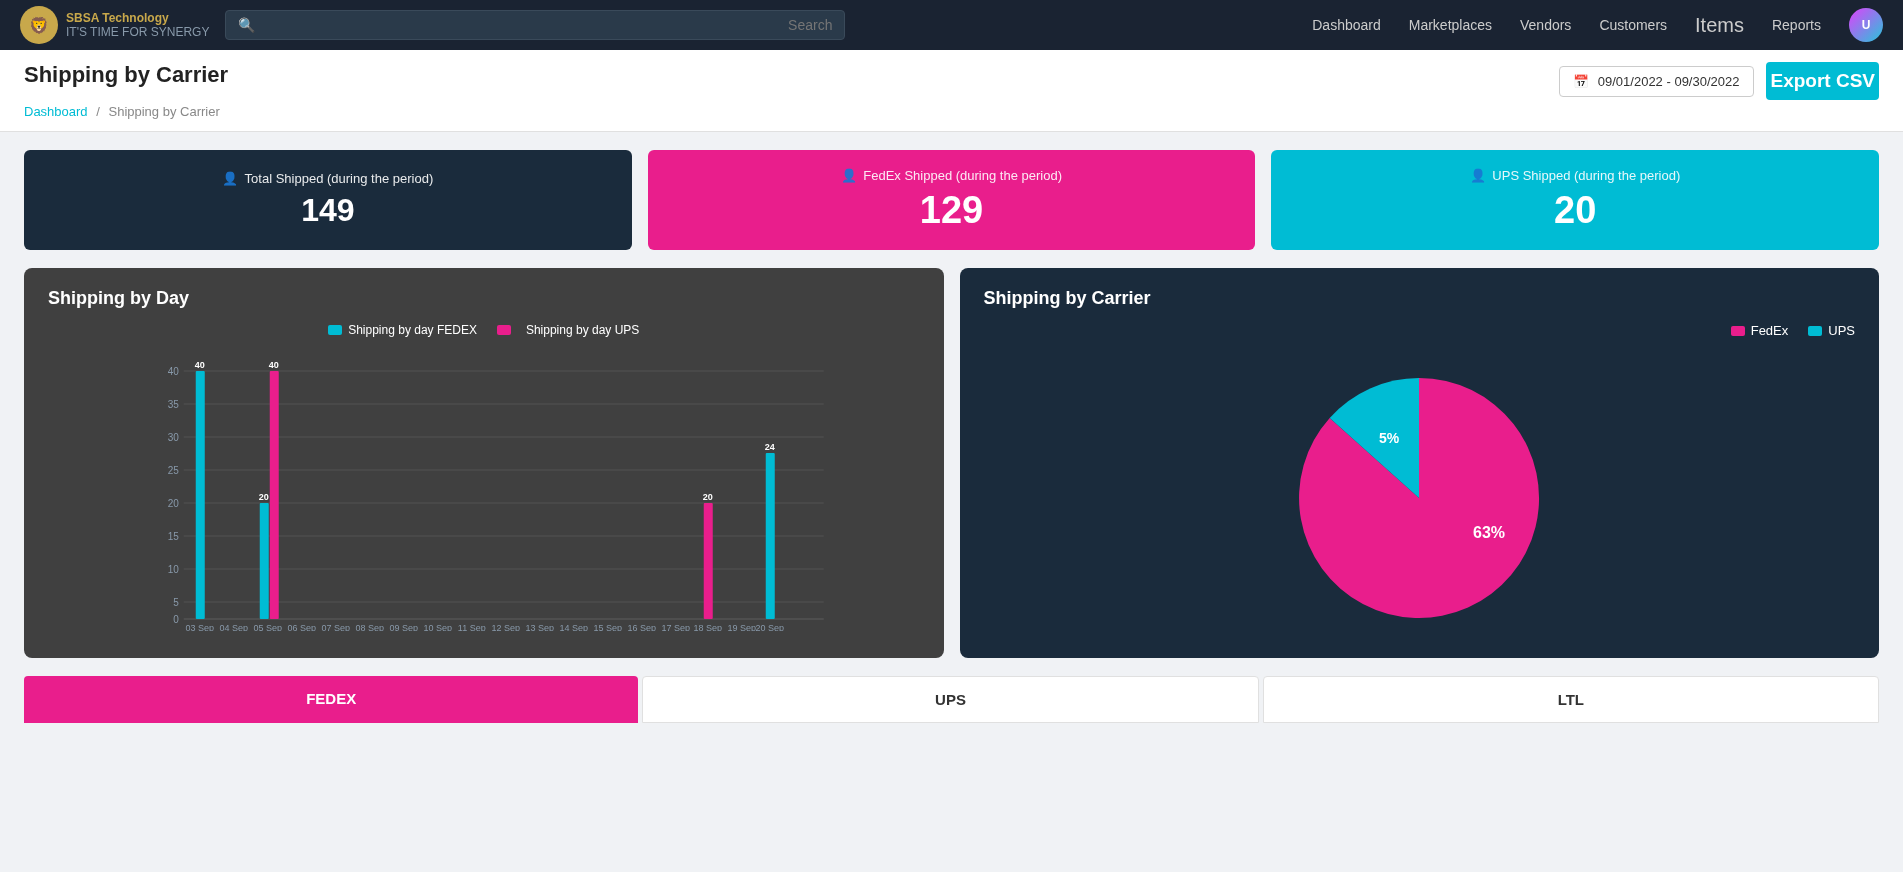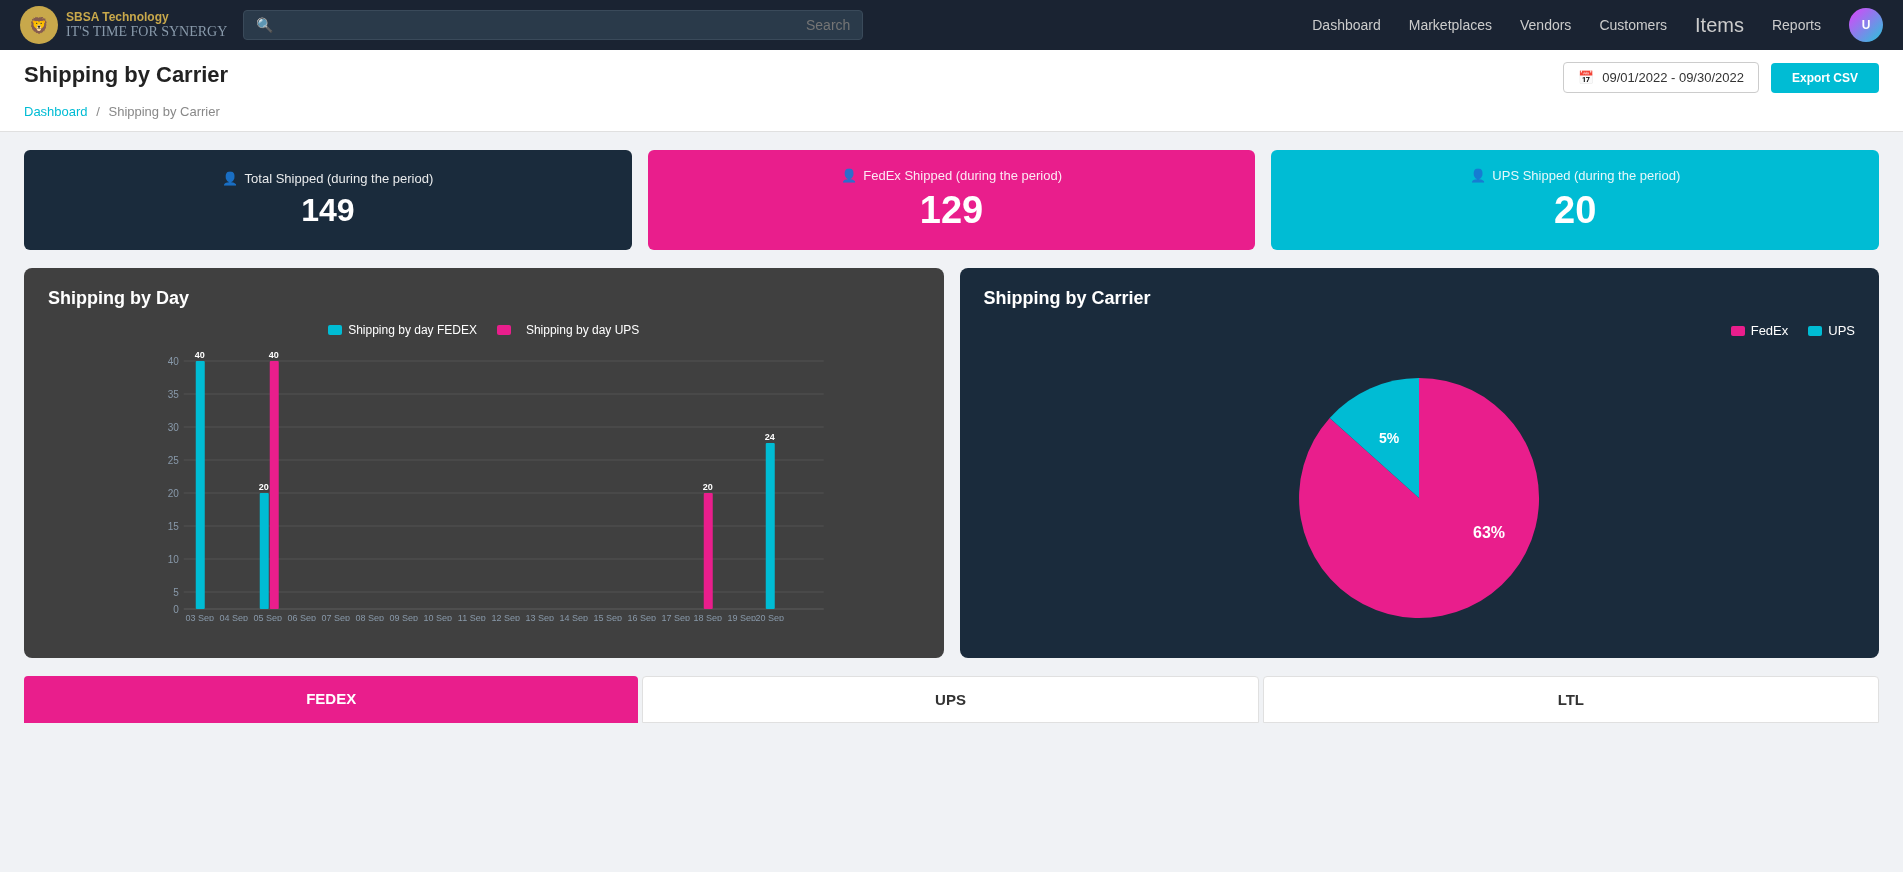--- a/index.html
+++ b/index.html
@@ -6,21 +6,21 @@
     body { font-family: Arial, sans-serif; background: #f0f2f5; min-width: 1903px; }
   </style>
 </head>
 <body>
 
 <nav style="background:#1a2332;display:flex;align-items:center;padding:0 20px;height:50px;gap:16px;">
   <div style="display:flex;align-items:center;gap:8px;min-width:180px;">
     <div style="width:38px;height:38px;background:#c8a84b;border-radius:50%;display:flex;align-items:center;justify-content:center;font-size:16px;color:#1a2332;font-weight:bold;">🦁</div>
     <div>
       <div style="color:#c8a84b;font-size:12px;font-weight:bold;">SBSA Technology</div>
-      <div style="color:#8899aa;font-size:14px;font-family:Liberation Serif, serif;">IT'S TIME FOR SYNERGY</div>
+      <div style="color:#8899aa;font-size:12px;">IT'S TIME FOR SYNERGY</div>
     </div>
   </div>
 
   <div style="flex:1;max-width:620px;background:#2a3a4a;border-radius:4px;display:flex;align-items:center;padding:6px 12px;gap:8px;border:1px solid #3a4a5a;">
     <span style="color:#8899aa;font-size:14px;">🔍</span>
     <input type="text" style="background: transparent; border: none; outline: none; color: rgb(204, 204, 204); font-size: 14px; flex: 1 1 0%; text-align: right;" placeholder="Search">
   </div>
 
   <div style="margin-left:auto;display:flex;align-items:center;gap:28px;">
     <a href="#" style="color:#ccc;font-size:14px;text-decoration:none;">Dashboard</a>
@@ -40,21 +40,21 @@
       <a href="#" style="color:#00bcd4;text-decoration:none;">Dashboard</a>
       <span style="margin:0 5px;">/</span>
       <span>Shipping by Carrier</span>
     </div>
   </div>
   <div style="margin-left:auto;display:flex;align-items:center;gap:12px;">
     <button style="background:#fff;border:1px solid #ccc;border-radius:4px;padding:7px 14px;display:flex;align-items:center;gap:8px;font-size:13px;color:#333;cursor:pointer;">
       <span>📅</span>
       <span>09/01/2022 - 09/30/2022</span>
     </button>
-    <button style="background:#00bcd4;border:none;border-radius:4px;padding:8px 21px;color:#fff;font-size:12px;cursor:pointer;font-weight:bold;">Export CSV</button>
+    <button style="background:#00bcd4;border:none;border-radius:4px;padding:8px 4px;color:#fff;font-size:19px;cursor:pointer;font-weight:bold;">Export CSV</button>
   </div>
 </div>
 
 <div style="padding:18px 24px;background:#f0f2f5;">
 
   <div style="display:flex;gap:16px;margin-bottom:18px;">
     <div style="flex:1;background:#1a2b3c;border-radius:6px;padding:18px 22px;color:#fff;display:flex;flex-direction:column;align-items:center;justify-content:center;min-height:90px;">
       <div style="font-size:13px;opacity:0.9;display:flex;align-items:center;gap:6px;">
         <span>👤</span>
         <span>Total Shipped (during the period)</span>
@@ -76,21 +76,21 @@
       <div style="font-size:38px;font-weight:bold;margin-top:6px;">20</div>
     </div>
   </div>
 
   <div style="display:flex;gap:16px;margin-bottom:18px;">
 
     <div style="background:#404040;border-radius:8px;padding:20px 24px;color:#fff;flex:1;">
       <div style="font-size:18px;font-weight:bold;margin-bottom:14px;">Shipping by Day</div>
 
       
-      <div style="display:flex;gap:20px;justify-content:center;margin-bottom:14px;font-size:12px;">
+      <div style="display:flex;gap:20px;justify-content:center;margin-bottom:24px;font-size:12px;">
         <div style="display:flex;align-items:center;gap:6px;">
           <div style="width:14px;height:10px;border-radius:2px;background:#00bcd4;"></div>
           <span>Shipping by day FEDEX</span>
         </div>
         <div style="display:flex;align-items:center;gap:15px;">
           <div style="width:14px;height:10px;border-radius:2px;background:#e91e8c;"></div>
           <span>Shipping by day UPS</span>
         </div>
       </div>
 

